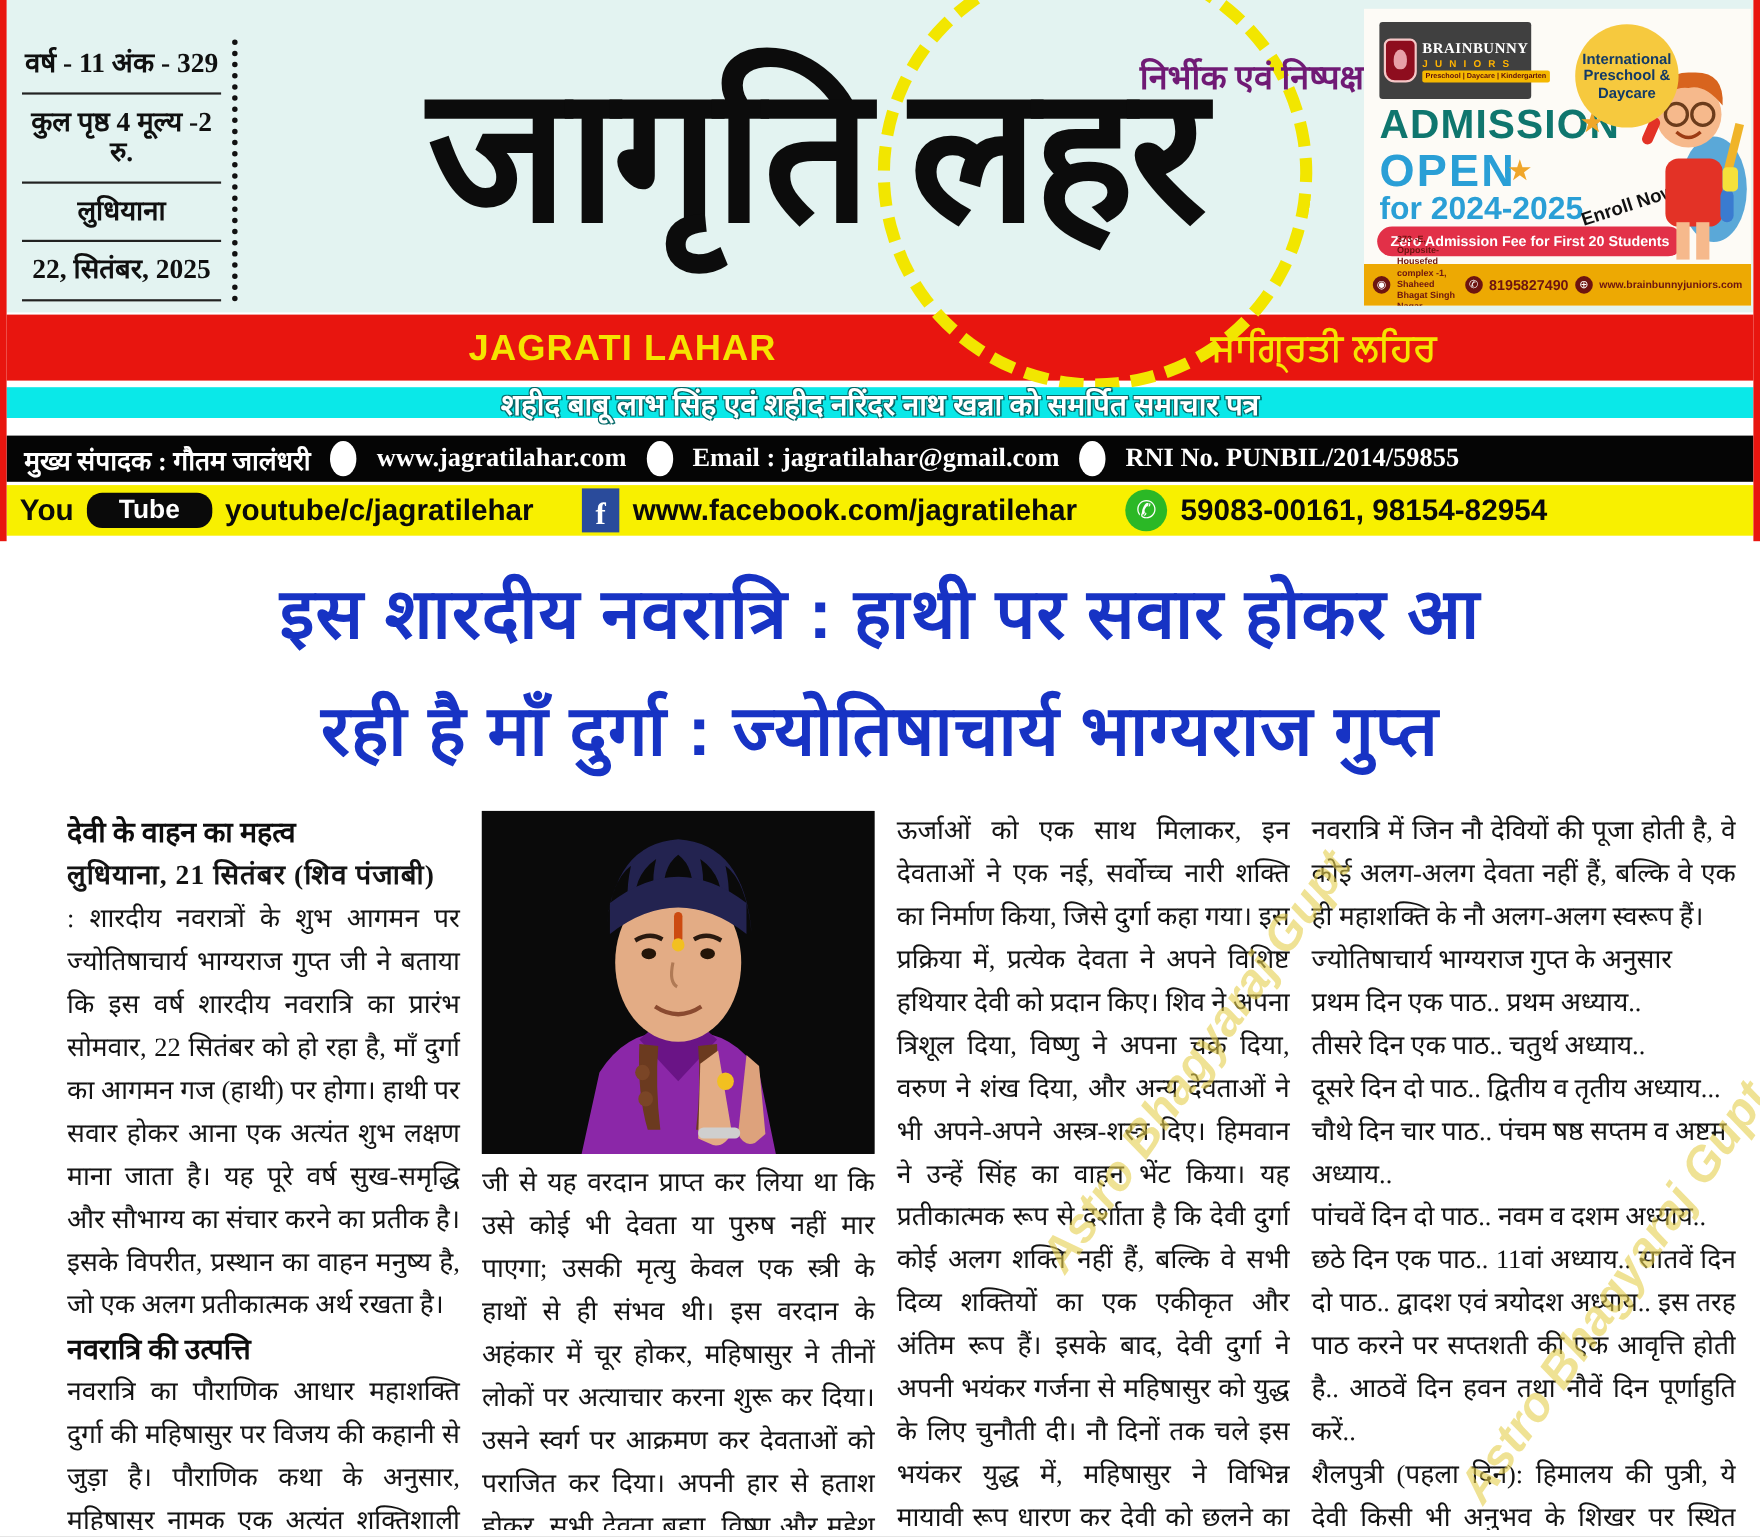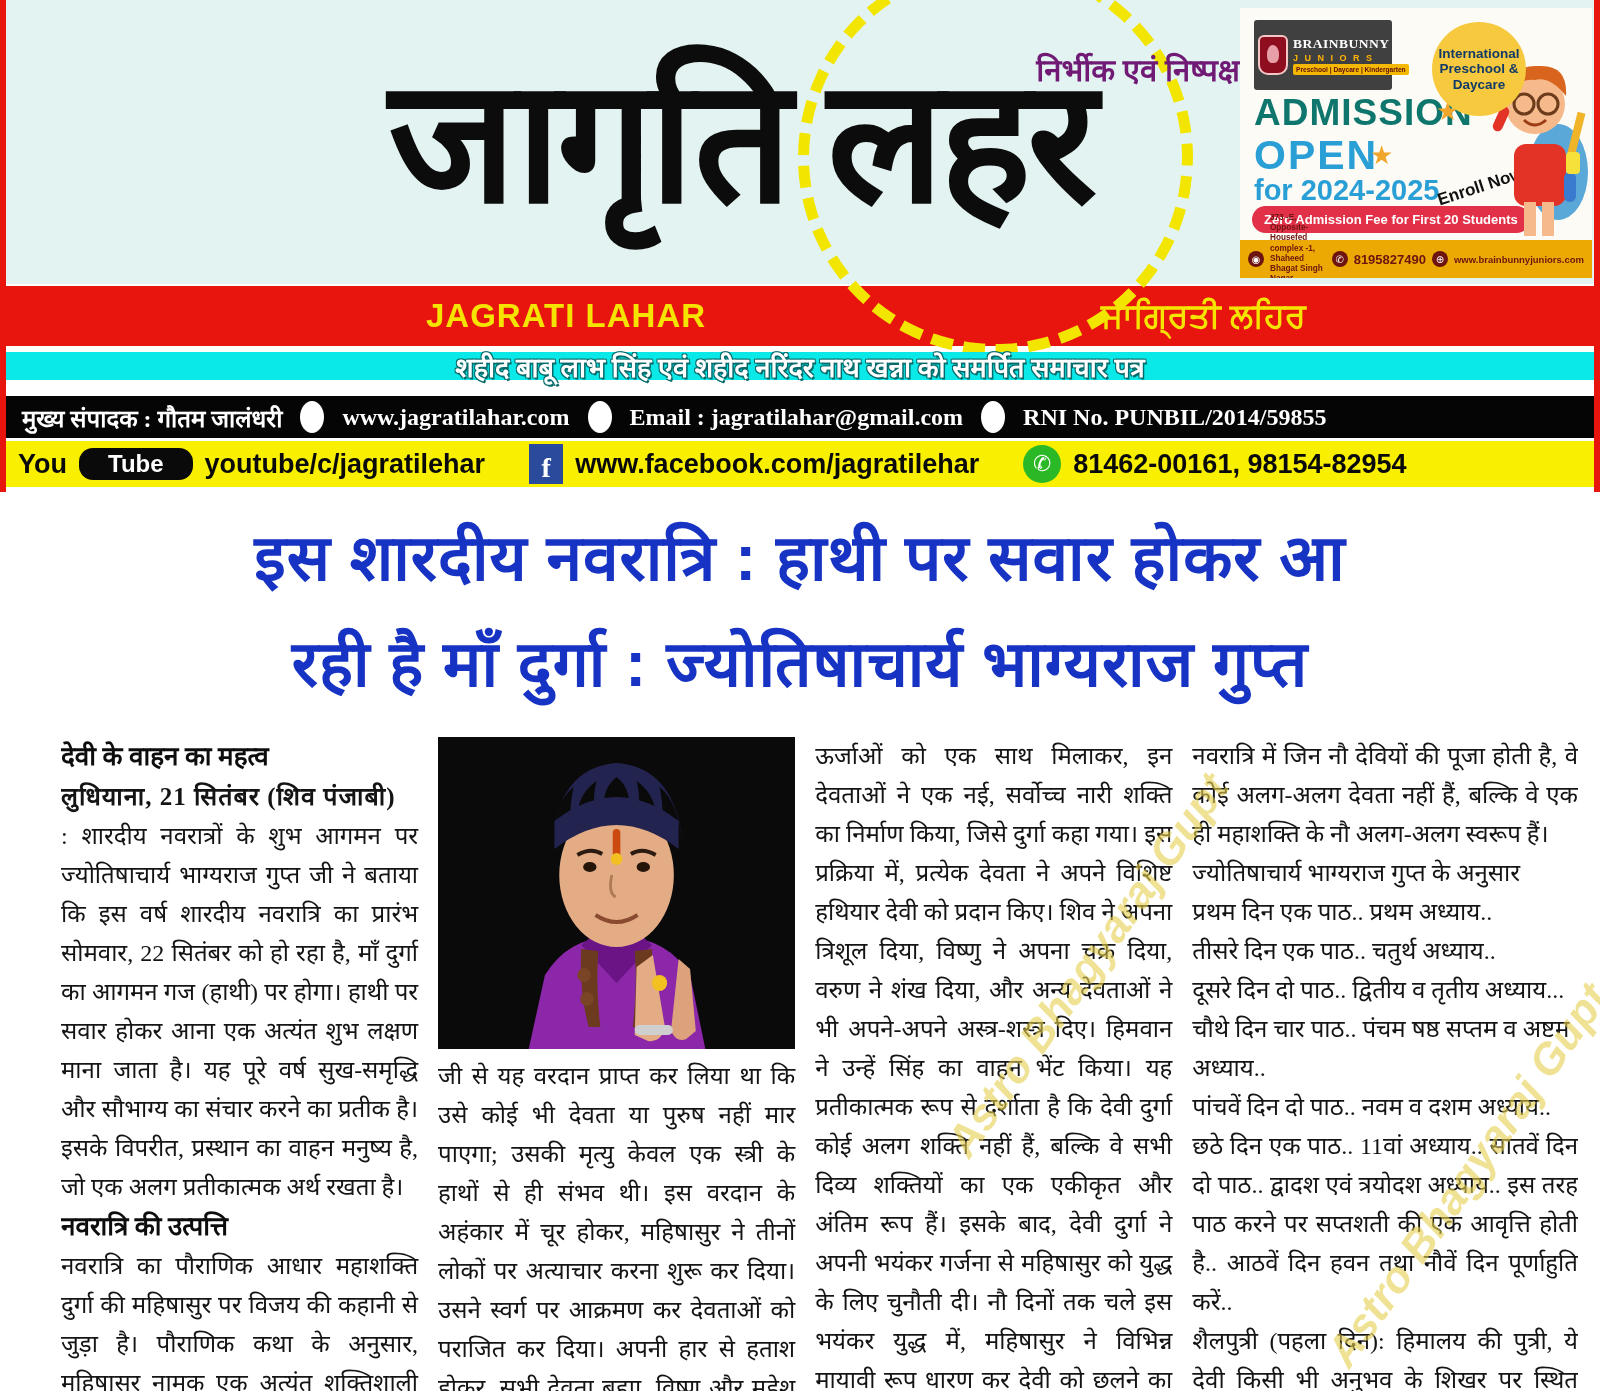--- a/index.html
+++ b/index.html
@@ -145,20 +145,26 @@
 </head>
 <body>
 
 <div class="page">
   <div class="edge-left"></div>
   <div class="edge-right"></div>
 
   <div class="top-area">
     <div class="header">
 
+      <div class="info-box">
+        <div class="info-row">वर्ष - 11 अंक -  329</div>
+        <div class="info-row">कुल पृष्ठ 4 मूल्य -2 रु.</div>
+        <div class="info-row">लुधियाना</div>
+        <div class="info-row">22, सितंबर, 2025</div>
+      </div>
 
       <div class="masthead">
         <div class="masthead-title">जागृति लहर</div>
         <div class="masthead-tagline">निर्भीक एवं निष्पक्ष</div>
       </div>
 
       <div class="ad">
         <div class="ad-logo">
           <div class="ad-shield"></div>
           <div class="ad-logo-texts">
@@ -227,21 +233,21 @@
 
   <div class="yellowbar">
     <span class="txt">You</span>
     <span class="yt-pill">Tube</span>
     <span class="txt">youtube/c/jagratilehar</span>
     <span class="gap20"></span>
     <span class="fb-sq">f</span>
     <span class="txt">www.facebook.com/jagratilehar</span>
     <span class="gap20"></span>
     <span class="wa-circ">✆</span>
-    <span class="txt">81462-00161, 98154-82954</span>
+    <span class="txt">59083-00161, 98154-82954</span>
   </div>
 
   <div class="headline">
     <div>इस शारदीय नवरात्रि : हाथी पर सवार होकर आ</div>
     <div>रही है माँ दुर्गा : ज्योतिषाचार्य भाग्यराज गुप्त</div>
   </div>
 
   <div class="body-grid">
     <div class="col">
       <h3>देवी के वाहन का महत्व</h3>

